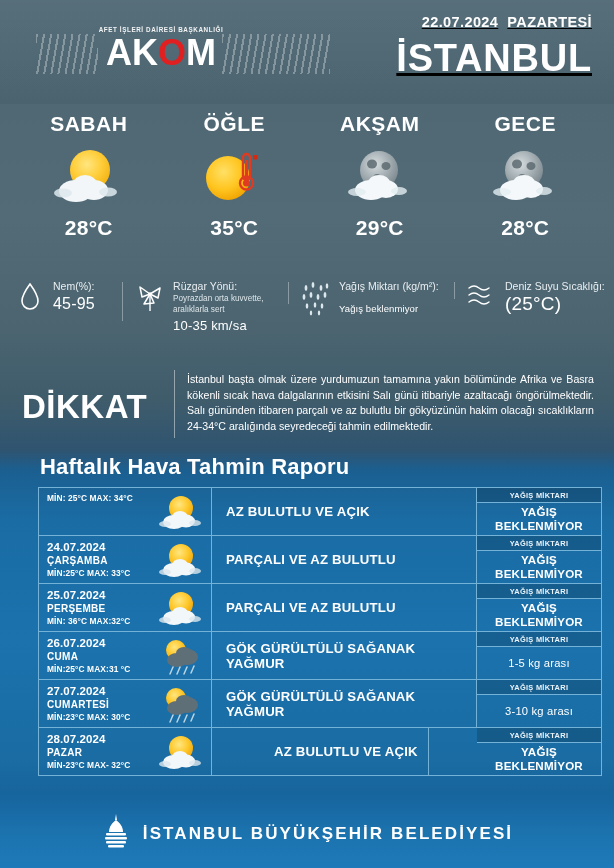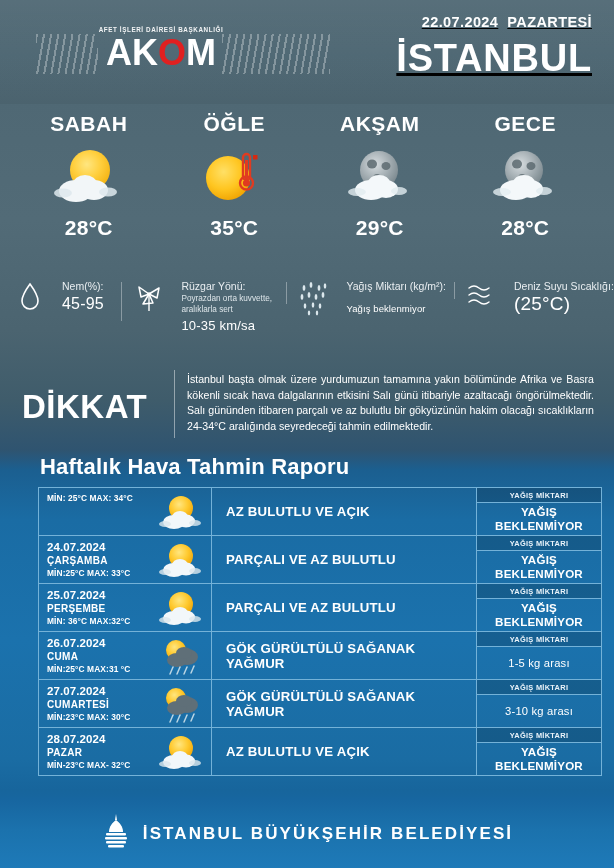--- a/index.html
+++ b/index.html
@@ -150,21 +150,21 @@
   .metrics {
     display: flex;
     align-items: flex-start;
     padding: 4px 10px 0 14px;
     height: 84px;
     box-sizing: border-box;
   }
   .metric {
     display: flex;
     align-items: flex-start;
-    gap: 16px;
+    gap: 7px;
     position: relative;
     padding-right: 8px;
   }
   .metric + .metric { padding-left: 12px; }
   .metric.m1 { width: 120px; }
   .metric.m2 { width: 175px; }
   .metric.m3 { width: 175px; }
   .metric.m4 { width: 130px; }
   .metric .divider {
     position: absolute;
@@ -259,21 +259,21 @@
     border: 1px solid #74b2d8;
     border-collapse: separate;
     border-spacing: 0;
     width: 100%;
   }
   .fc-row {
     display: flex;
     height: 47px;
     border-bottom: 1px solid #74b2d8;
   }
-  .fc-row:last-child { border-bottom: none; }
+  .fc-row:last-child { border-bottom: none; gap: 48px; }
   .cell-date {
     width: 173px;
     box-sizing: border-box;
     border-right: 1px solid #74b2d8;
     position: relative;
     padding: 4px 0 0 8px;
     overflow: hidden;
   }
   .d-date {
     color: #ffffff;

